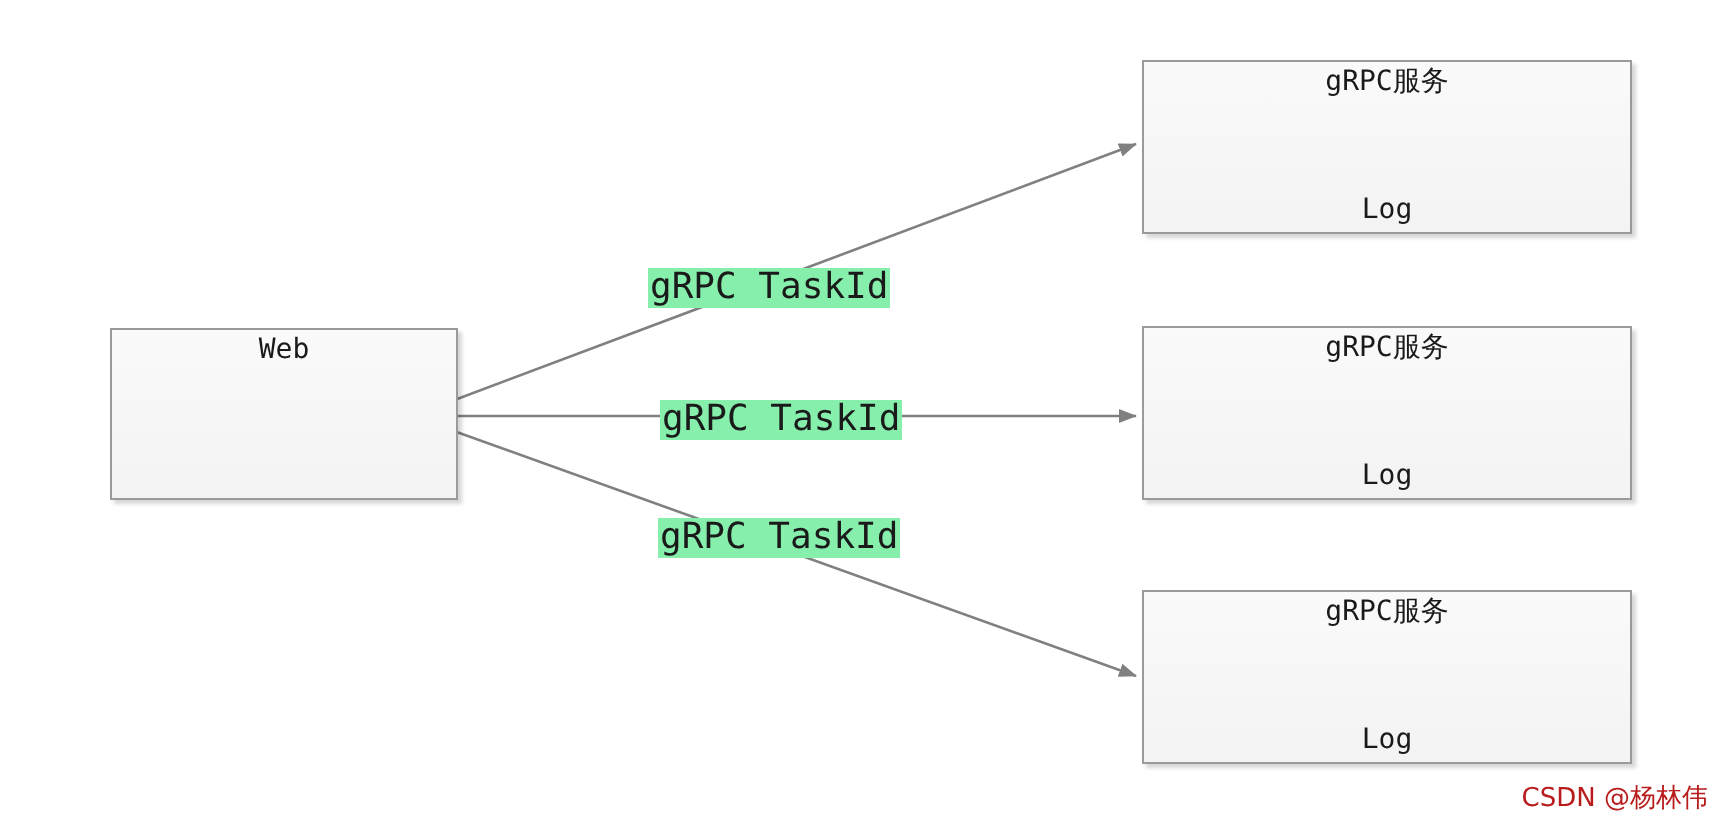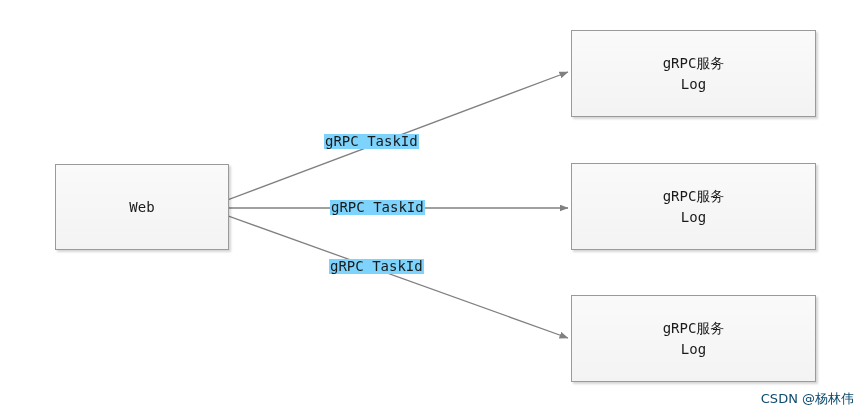--- a/index.html
+++ b/index.html
@@ -27,48 +27,48 @@
   }
   .node {
     position: absolute;
     box-sizing: border-box;
     background: linear-gradient(to bottom, #fafafa 0%, #f3f3f3 100%);
     border: 1px solid #9a9a9a;
     box-shadow: 2px 2px 2px rgba(0,0,0,0.16);
     display: flex;
     flex-direction: column;
     align-items: center;
-    justify-content: center;
+    justify-content: space-between;
     font-family: "DejaVu Sans Mono", monospace;
     font-size: 14px;
     color: #1a1a1a;
     line-height: 1.5;
     white-space: pre;
   }
   .node-line {
     display: block;
     text-align: center;
   }
   .edge-label {
     position: absolute;
     font-family: "DejaVu Sans Mono", monospace;
-    font-size: 14px;
+    font-size: 18px;
     color: #1a1a1a;
     white-space: pre;
-    background: #7dd3fc;
+    background: #86efac;
     padding: 0 1px;
     line-height: 1.1;
   }
   .watermark {
     position: absolute;
     right: 10px;
     bottom: 8px;
     font-family: "DejaVu Sans", sans-serif;
     font-size: 13px;
-    color: #0c4a6e;
+    color: #b91c1c;
     white-space: pre;
   }
 </style>
 </head>
 <body>
 
 <div id="canvas">
 
   <svg id="edges" viewBox="0 0 864 416" width="864" height="416">
     <defs>

